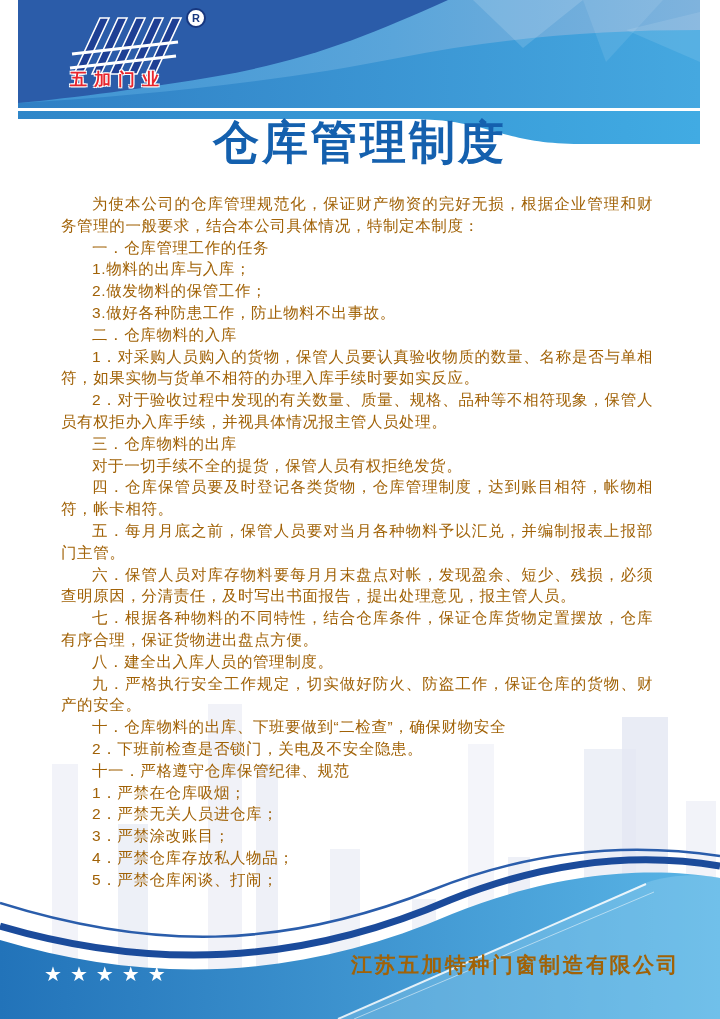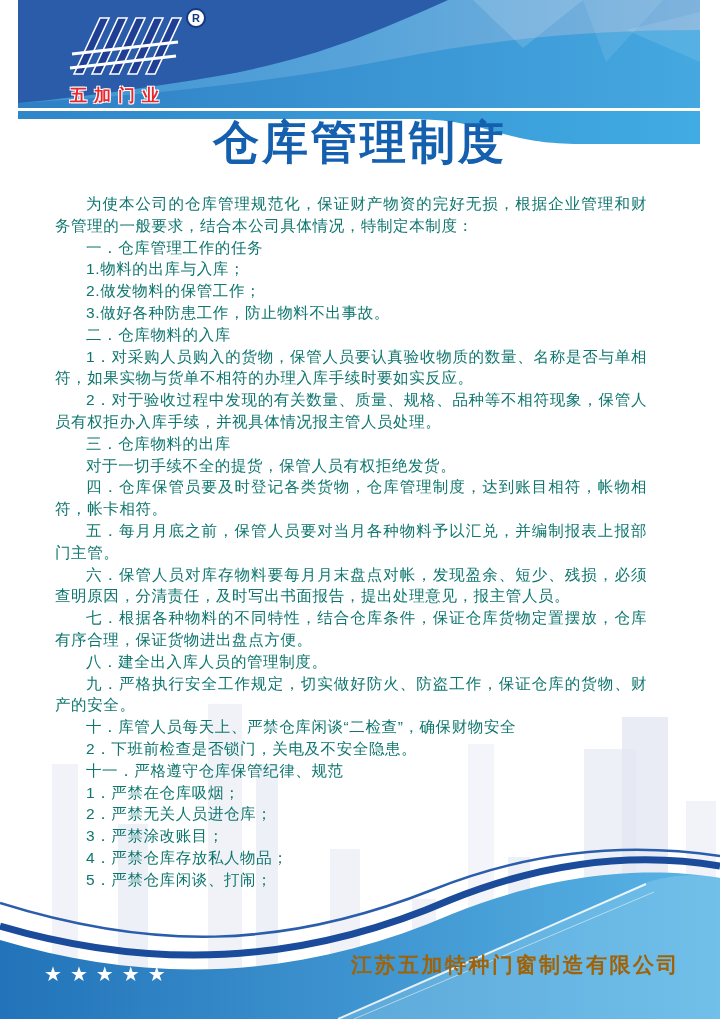--- a/index.html
+++ b/index.html
@@ -14,33 +14,33 @@
   .header-svg{position:absolute;left:18px;top:0;z-index:1;}
   .stripe-svg{position:absolute;left:18px;top:108px;z-index:1;}
   .logo{position:absolute;left:58px;top:8px;z-index:2;width:170px;height:100px;}
   .logo-mark{position:absolute;left:8px;top:4px;}
   .reg-badge{
     position:absolute;left:128px;top:0;width:16px;height:16px;border:2px solid #17377f;
     border-radius:50%;background:#ffffff;color:#17377f;font-size:11px;font-weight:bold;
     display:flex;align-items:center;justify-content:center;line-height:1;
   }
   .logo-text{
-    position:absolute;left:12px;top:76px;font-size:17px;font-weight:900;color:#e8262d;
+    position:absolute;left:12px;top:60px;font-size:17px;font-weight:900;color:#e8262d;
     letter-spacing:7px;white-space:nowrap;
     text-shadow:-1px -1px 0 #fff,1px -1px 0 #fff,-1px 1px 0 #fff,1px 1px 0 #fff;
   }
   
   .title{
     position:absolute;left:0;top:112px;width:100%;text-align:center;z-index:3;
     font-size:46px;font-weight:900;color:#1460ae;letter-spacing:3px;margin:0;
   }
   
   .content{
-    position:absolute;left:55px;top:193px;width:592px;z-index:3;
-    font-size:15.5px;line-height:21.8px;color:#0f766e;font-weight:500;
+    position:absolute;left:61px;top:193px;width:592px;z-index:3;
+    font-size:15.5px;line-height:21.8px;color:#a16207;font-weight:500;
     text-align:justify;
   }
   .content p{margin:0;text-indent:2em;letter-spacing:0.6px;}
   
   .wave-svg{position:absolute;left:0;top:840px;z-index:2;}
   .stars{
     position:absolute;left:44px;top:962px;z-index:4;color:#ffffff;
     font-size:20px;letter-spacing:8px;font-family:"DejaVu Sans",sans-serif;
   }
   .company{
@@ -125,21 +125,21 @@
     <p>1．对采购人员购入的货物，保管人员要认真验收物质的数量、名称是否与单相符，如果实物与货单不相符的办理入库手续时要如实反应。</p>
     <p>2．对于验收过程中发现的有关数量、质量、规格、品种等不相符现象，保管人员有权拒办入库手续，并视具体情况报主管人员处理。</p>
     <p>三．仓库物料的出库</p>
     <p>对于一切手续不全的提货，保管人员有权拒绝发货。</p>
     <p>四．仓库保管员要及时登记各类货物，仓库管理制度，达到账目相符，帐物相符，帐卡相符。</p>
     <p>五．每月月底之前，保管人员要对当月各种物料予以汇兑，并编制报表上报部门主管。</p>
     <p>六．保管人员对库存物料要每月月末盘点对帐，发现盈余、短少、残损，必须查明原因，分清责任，及时写出书面报告，提出处理意见，报主管人员。</p>
     <p>七．根据各种物料的不同特性，结合仓库条件，保证仓库货物定置摆放，仓库有序合理，保证货物进出盘点方便。</p>
     <p>八．建全出入库人员的管理制度。</p>
     <p>九．严格执行安全工作规定，切实做好防火、防盗工作，保证仓库的货物、财产的安全。</p>
-    <p>十．库管人员每天上、严禁仓库闲谈“二检查”，确保财物安全</p>
+    <p>十．仓库物料的出库、下班要做到“二检查”，确保财物安全</p>
     <p>2．下班前检查是否锁门，关电及不安全隐患。</p>
     <p>十一．严格遵守仓库保管纪律、规范</p>
     <p>1．严禁在仓库吸烟；</p>
     <p>2．严禁无关人员进仓库；</p>
     <p>3．严禁涂改账目；</p>
     <p>4．严禁仓库存放私人物品；</p>
     <p>5．严禁仓库闲谈、打闹；</p>
   </div>
 
   <svg class="wave-svg" width="720" height="179" viewBox="0 0 720 179">

